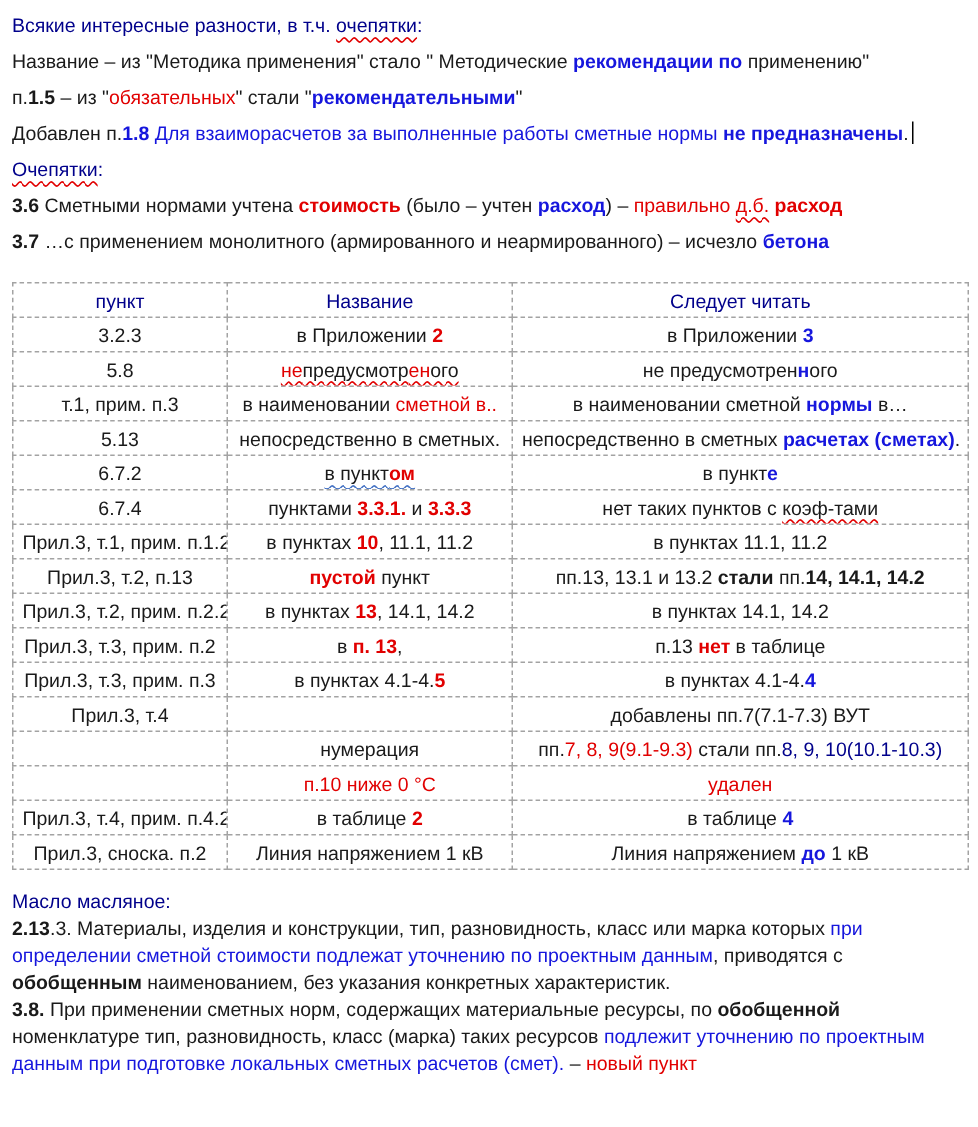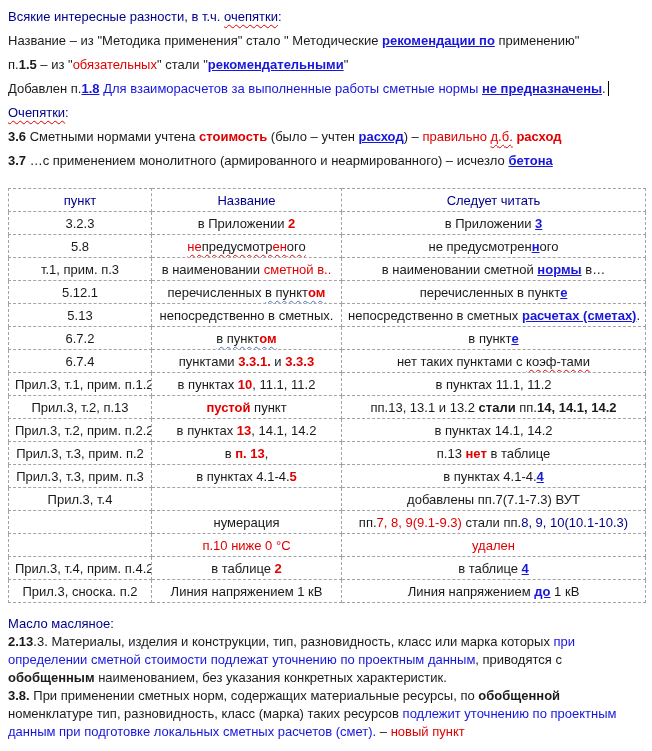--- a/index.html
+++ b/index.html
@@ -12,21 +12,21 @@
   }
   .doc{padding:8px 8px 6px 8px;}
   p.para{margin:0 0 7px 0;line-height:17px;}
   p.para.gap-top{margin-top:7px;}
   
   .k{color:#1a1a1a;}
   .kb{color:#1a1a1a;font-weight:bold;}
   .r{color:#e10000;}
   .rb{color:#e10000;font-weight:bold;}
   .u{color:#1616dd;}
-  .ub{color:#1616dd;font-weight:bold;text-decoration:underline;}
+  .ub{color:#1616dd;font-weight:bold;}
   .nb{color:#00008b;font-weight:normal;}
   .sqr{text-decoration-line:underline;text-decoration-style:wavy;text-decoration-color:#e10000;text-decoration-thickness:1px;text-underline-offset:3px;}
   .sqb{text-decoration-line:underline;text-decoration-style:wavy;text-decoration-color:#4472c4;text-decoration-thickness:1px;text-underline-offset:3px;}
   .caret{display:inline-block;width:1px;height:15px;background:#000;vertical-align:-3px;margin-left:2px;}
   
   table.corr{
     border-collapse:collapse;
     table-layout:fixed;
     width:637px;
     margin:19px 0 0 0;
@@ -90,38 +90,33 @@
           <td><span class="run k">5.8</span></td>
           <td><span class="run r sqr">не</span><span class="run k sqr">предусмотр</span><span class="run r sqr">ен</span><span class="run k sqr">ого</span></td>
           <td><span class="run k">не предусмотрен</span><span class="run ub">н</span><span class="run k">ого</span></td>
         </tr>
         <tr>
           <td><span class="run k">т.1, прим. п.3</span></td>
           <td><span class="run k">в наименовании </span><span class="run r">сметной в..</span></td>
           <td><span class="run k">в наименовании сметной </span><span class="run ub">нормы</span><span class="run k"> в…</span></td>
         </tr>
         <tr>
-          <td><span class="run k">5.12.1</span></td>
-          <td><span class="run k">перечисленных </span><span class="run k sqb">в пункт</span><span class="run rb sqb">ом</span></td>
-          <td><span class="run k">перечисленных в пункт</span><span class="run ub">е</span></td>
-        </tr>
-        <tr>
           <td><span class="run k">5.13</span></td>
           <td><span class="run k">непосредственно в сметных.</span></td>
           <td><span class="run k">непосредственно в сметных </span><span class="run ub">расчетах (сметах)</span><span class="run k">.</span></td>
         </tr>
         <tr>
           <td><span class="run k">6.7.2</span></td>
           <td><span class="run k sqb">в пункт</span><span class="run rb sqb">ом</span></td>
           <td><span class="run k">в пункт</span><span class="run ub">е</span></td>
         </tr>
         <tr>
           <td><span class="run k">6.7.4</span></td>
           <td><span class="run k">пунктами </span><span class="run rb">3.3.1.</span><span class="run k"> и </span><span class="run rb">3.3.3</span></td>
-          <td><span class="run k">нет таких пунктами с </span><span class="run k sqr">коэф-тами</span></td>
+          <td><span class="run k">нет таких пунктов с </span><span class="run k sqr">коэф-тами</span></td>
         </tr>
         <tr>
           <td><span class="run k">Прил.3, т.1, прим. п.1.2</span></td>
           <td><span class="run k">в пунктах </span><span class="run rb">10</span><span class="run k">, 11.1, 11.2</span></td>
           <td><span class="run k">в пунктах 11.1, 11.2</span></td>
         </tr>
         <tr>
           <td><span class="run k">Прил.3, т.2, п.13</span></td>
           <td><span class="run rb">пустой</span><span class="run k"> пункт</span></td>
           <td><span class="run k">пп.13, 13.1 и 13.2 </span><span class="run kb">стали</span><span class="run k"> пп.</span><span class="run kb">14, 14.1, 14.2</span></td>

